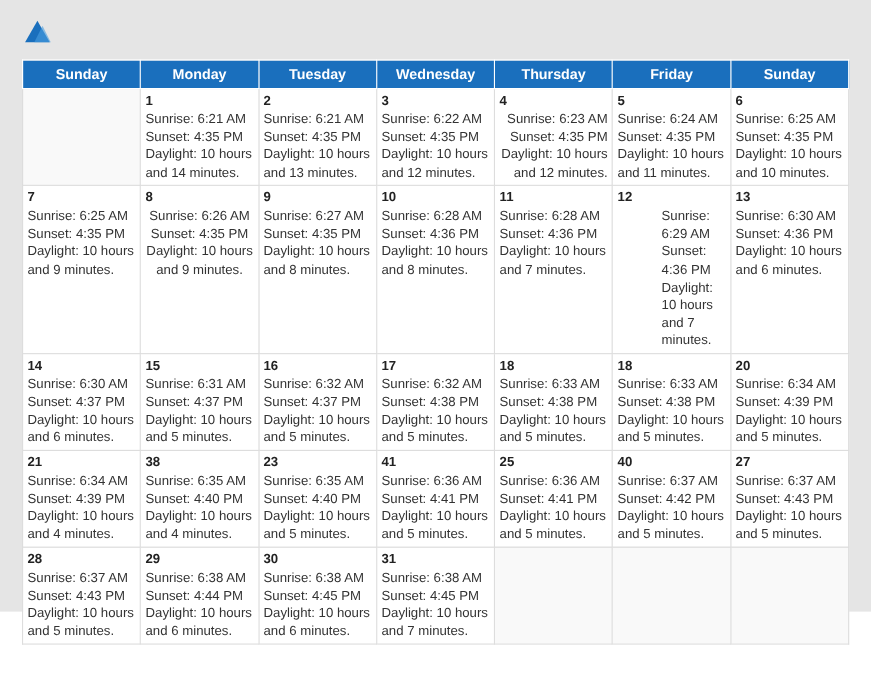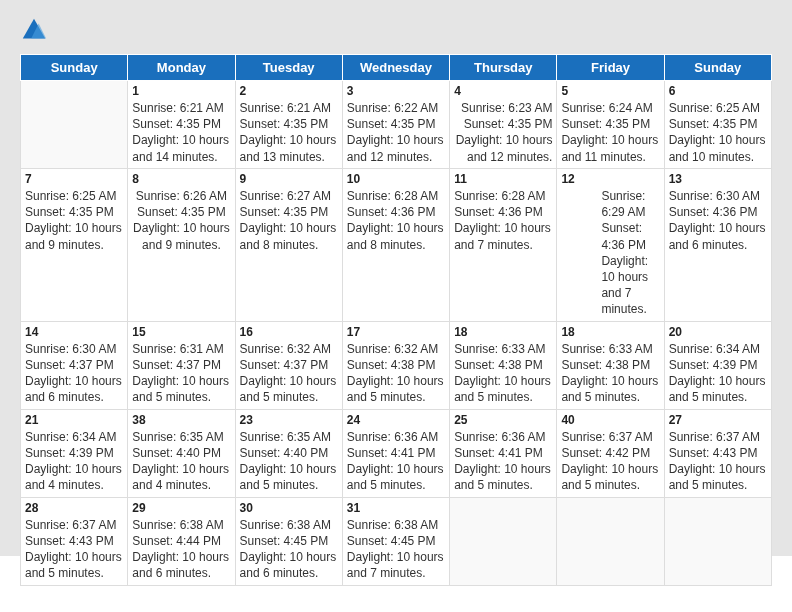--- a/index.html
+++ b/index.html
@@ -287,21 +287,21 @@
 and 4 minutes.</div>
           </td>
           <td class="calendar-cell">
             <span class="cell-date">23</span>
             <div class="cell-info" style="white-space: pre-line;">Sunrise: 6:35 AM
 Sunset: 4:40 PM
 Daylight: 10 hours
 and 5 minutes.</div>
           </td>
           <td class="calendar-cell">
-            <span class="cell-date">24</span>
+            <span class="cell-date">41</span>
             <div class="cell-info" style="white-space: pre-line;">Sunrise: 6:36 AM
 Sunset: 4:41 PM
 Daylight: 10 hours
 and 5 minutes.</div>
           </td>
           <td class="calendar-cell">
             <span class="cell-date">25</span>
             <div class="cell-info" style="white-space: pre-line;">Sunrise: 6:36 AM
 Sunset: 4:41 PM
 Daylight: 10 hours

